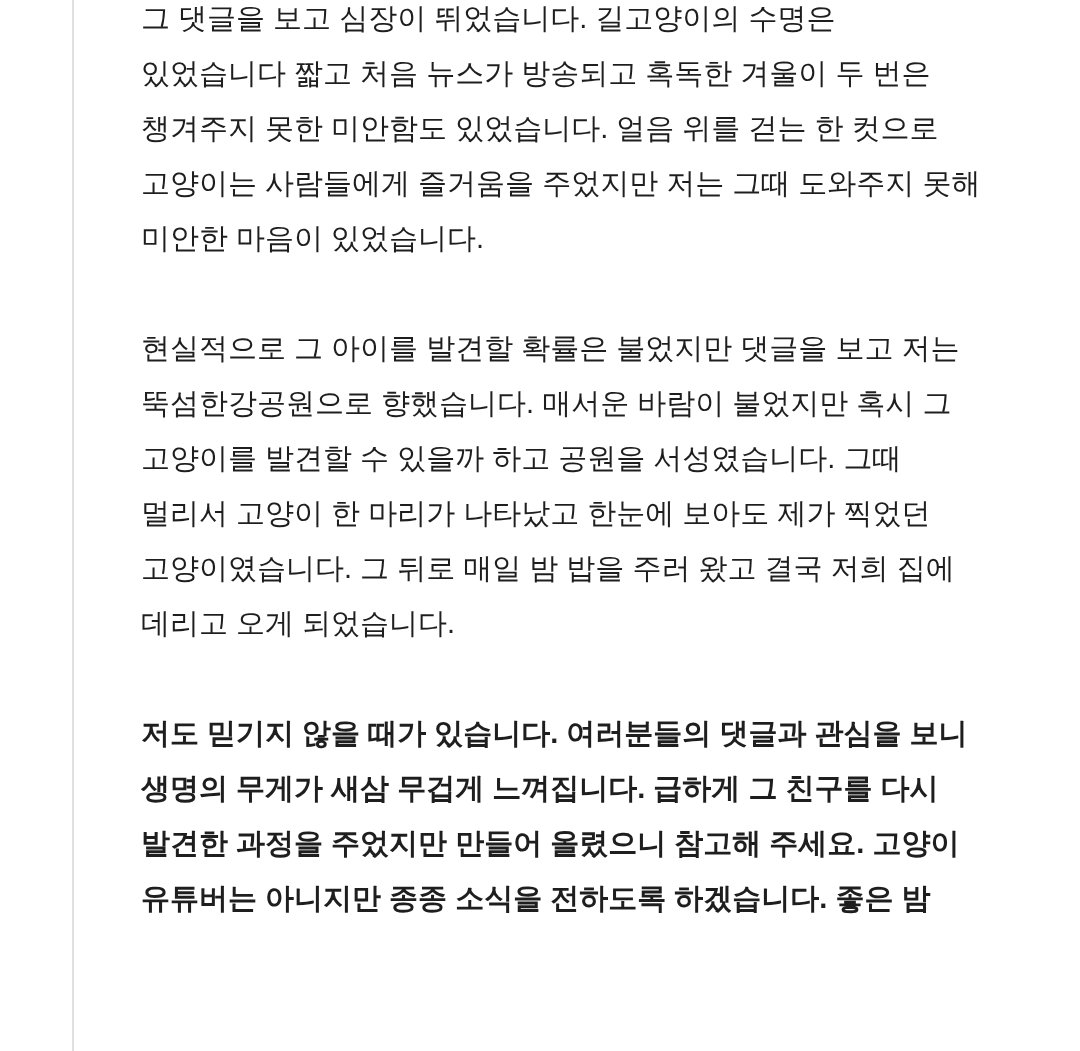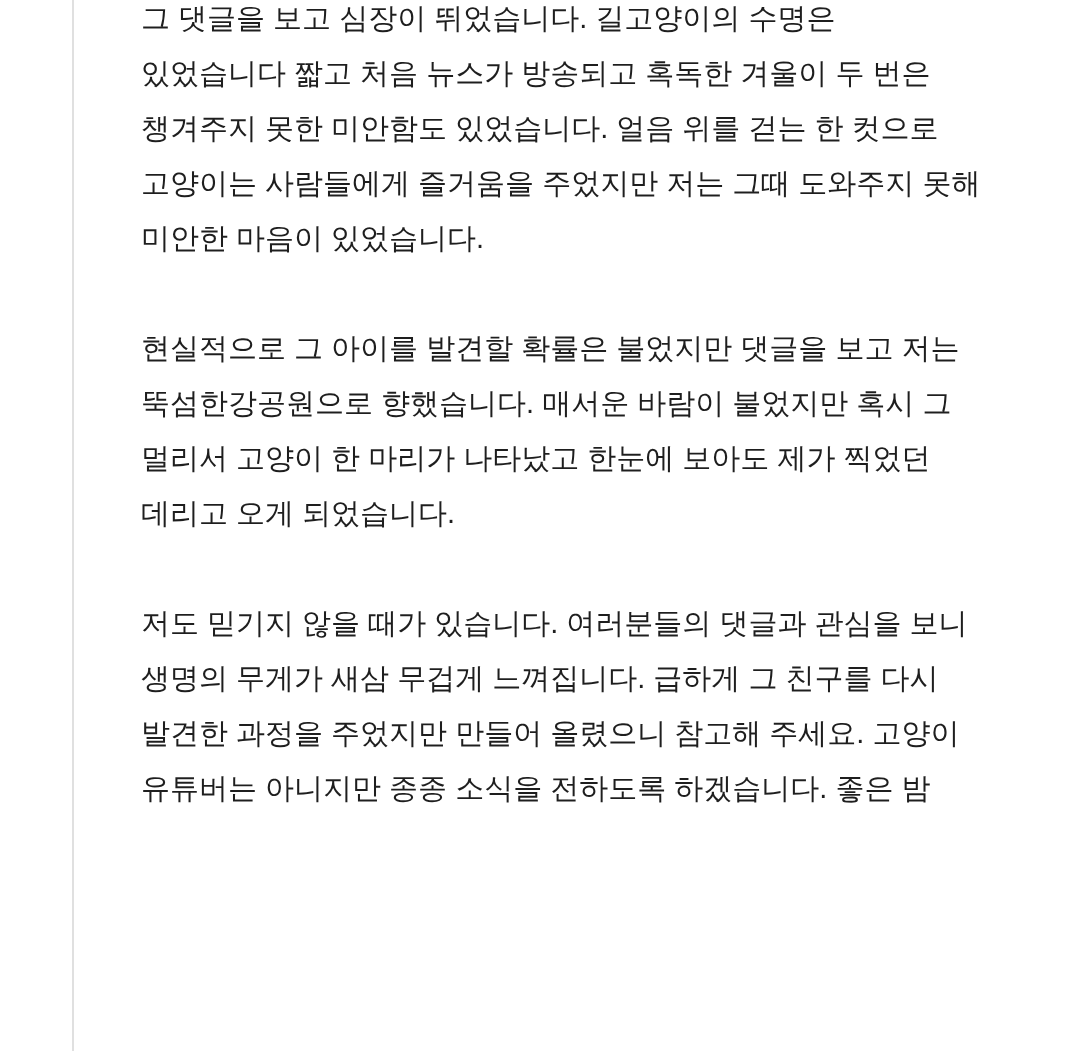--- a/index.html
+++ b/index.html
@@ -36,20 +36,21 @@
     color: var(--text);
     font-size: 29px;
     line-height: 55px;
     font-weight: 400;
   }
   .paragraph {
     margin: 0 0 55px 0;
   }
   .paragraph:last-child {
     margin-bottom: 0;
+    font-weight: bold;
   }
   .text-line {
     height: 55px;
     white-space: nowrap;
   }
 </style>
 </head>
 <body>
 
 <div class="quote-vline"></div>
@@ -57,21 +58,23 @@
     <div class="paragraph">
       <div class="text-line">그 댓글을 보고 심장이 뛰었습니다. 길고양이의 수명은</div>
       <div class="text-line">있었습니다 짧고 처음 뉴스가 방송되고 혹독한 겨울이 두 번은</div>
       <div class="text-line">챙겨주지 못한 미안함도 있었습니다. 얼음 위를 걷는 한 컷으로</div>
       <div class="text-line">고양이는 사람들에게 즐거움을 주었지만 저는 그때 도와주지 못해</div>
       <div class="text-line">미안한 마음이 있었습니다.</div>
     </div>
     <div class="paragraph">
       <div class="text-line">현실적으로 그 아이를 발견할 확률은 불었지만 댓글을 보고 저는</div>
       <div class="text-line">뚝섬한강공원으로 향했습니다. 매서운 바람이 불었지만 혹시 그</div>
+      <div class="text-line">고양이를 발견할 수 있을까 하고 공원을 서성였습니다. 그때</div>
       <div class="text-line">멀리서 고양이 한 마리가 나타났고 한눈에 보아도 제가 찍었던</div>
+      <div class="text-line">고양이였습니다. 그 뒤로 매일 밤 밥을 주러 왔고 결국 저희 집에</div>
       <div class="text-line">데리고 오게 되었습니다.</div>
     </div>
     <div class="paragraph">
       <div class="text-line">저도 믿기지 않을 때가 있습니다. 여러분들의 댓글과 관심을 보니</div>
       <div class="text-line">생명의 무게가 새삼 무겁게 느껴집니다. 급하게 그 친구를 다시</div>
       <div class="text-line">발견한 과정을 주었지만 만들어 올렸으니 참고해 주세요. 고양이</div>
       <div class="text-line">유튜버는 아니지만 종종 소식을 전하도록 하겠습니다. 좋은 밤</div>
     </div>
   </div>
 

